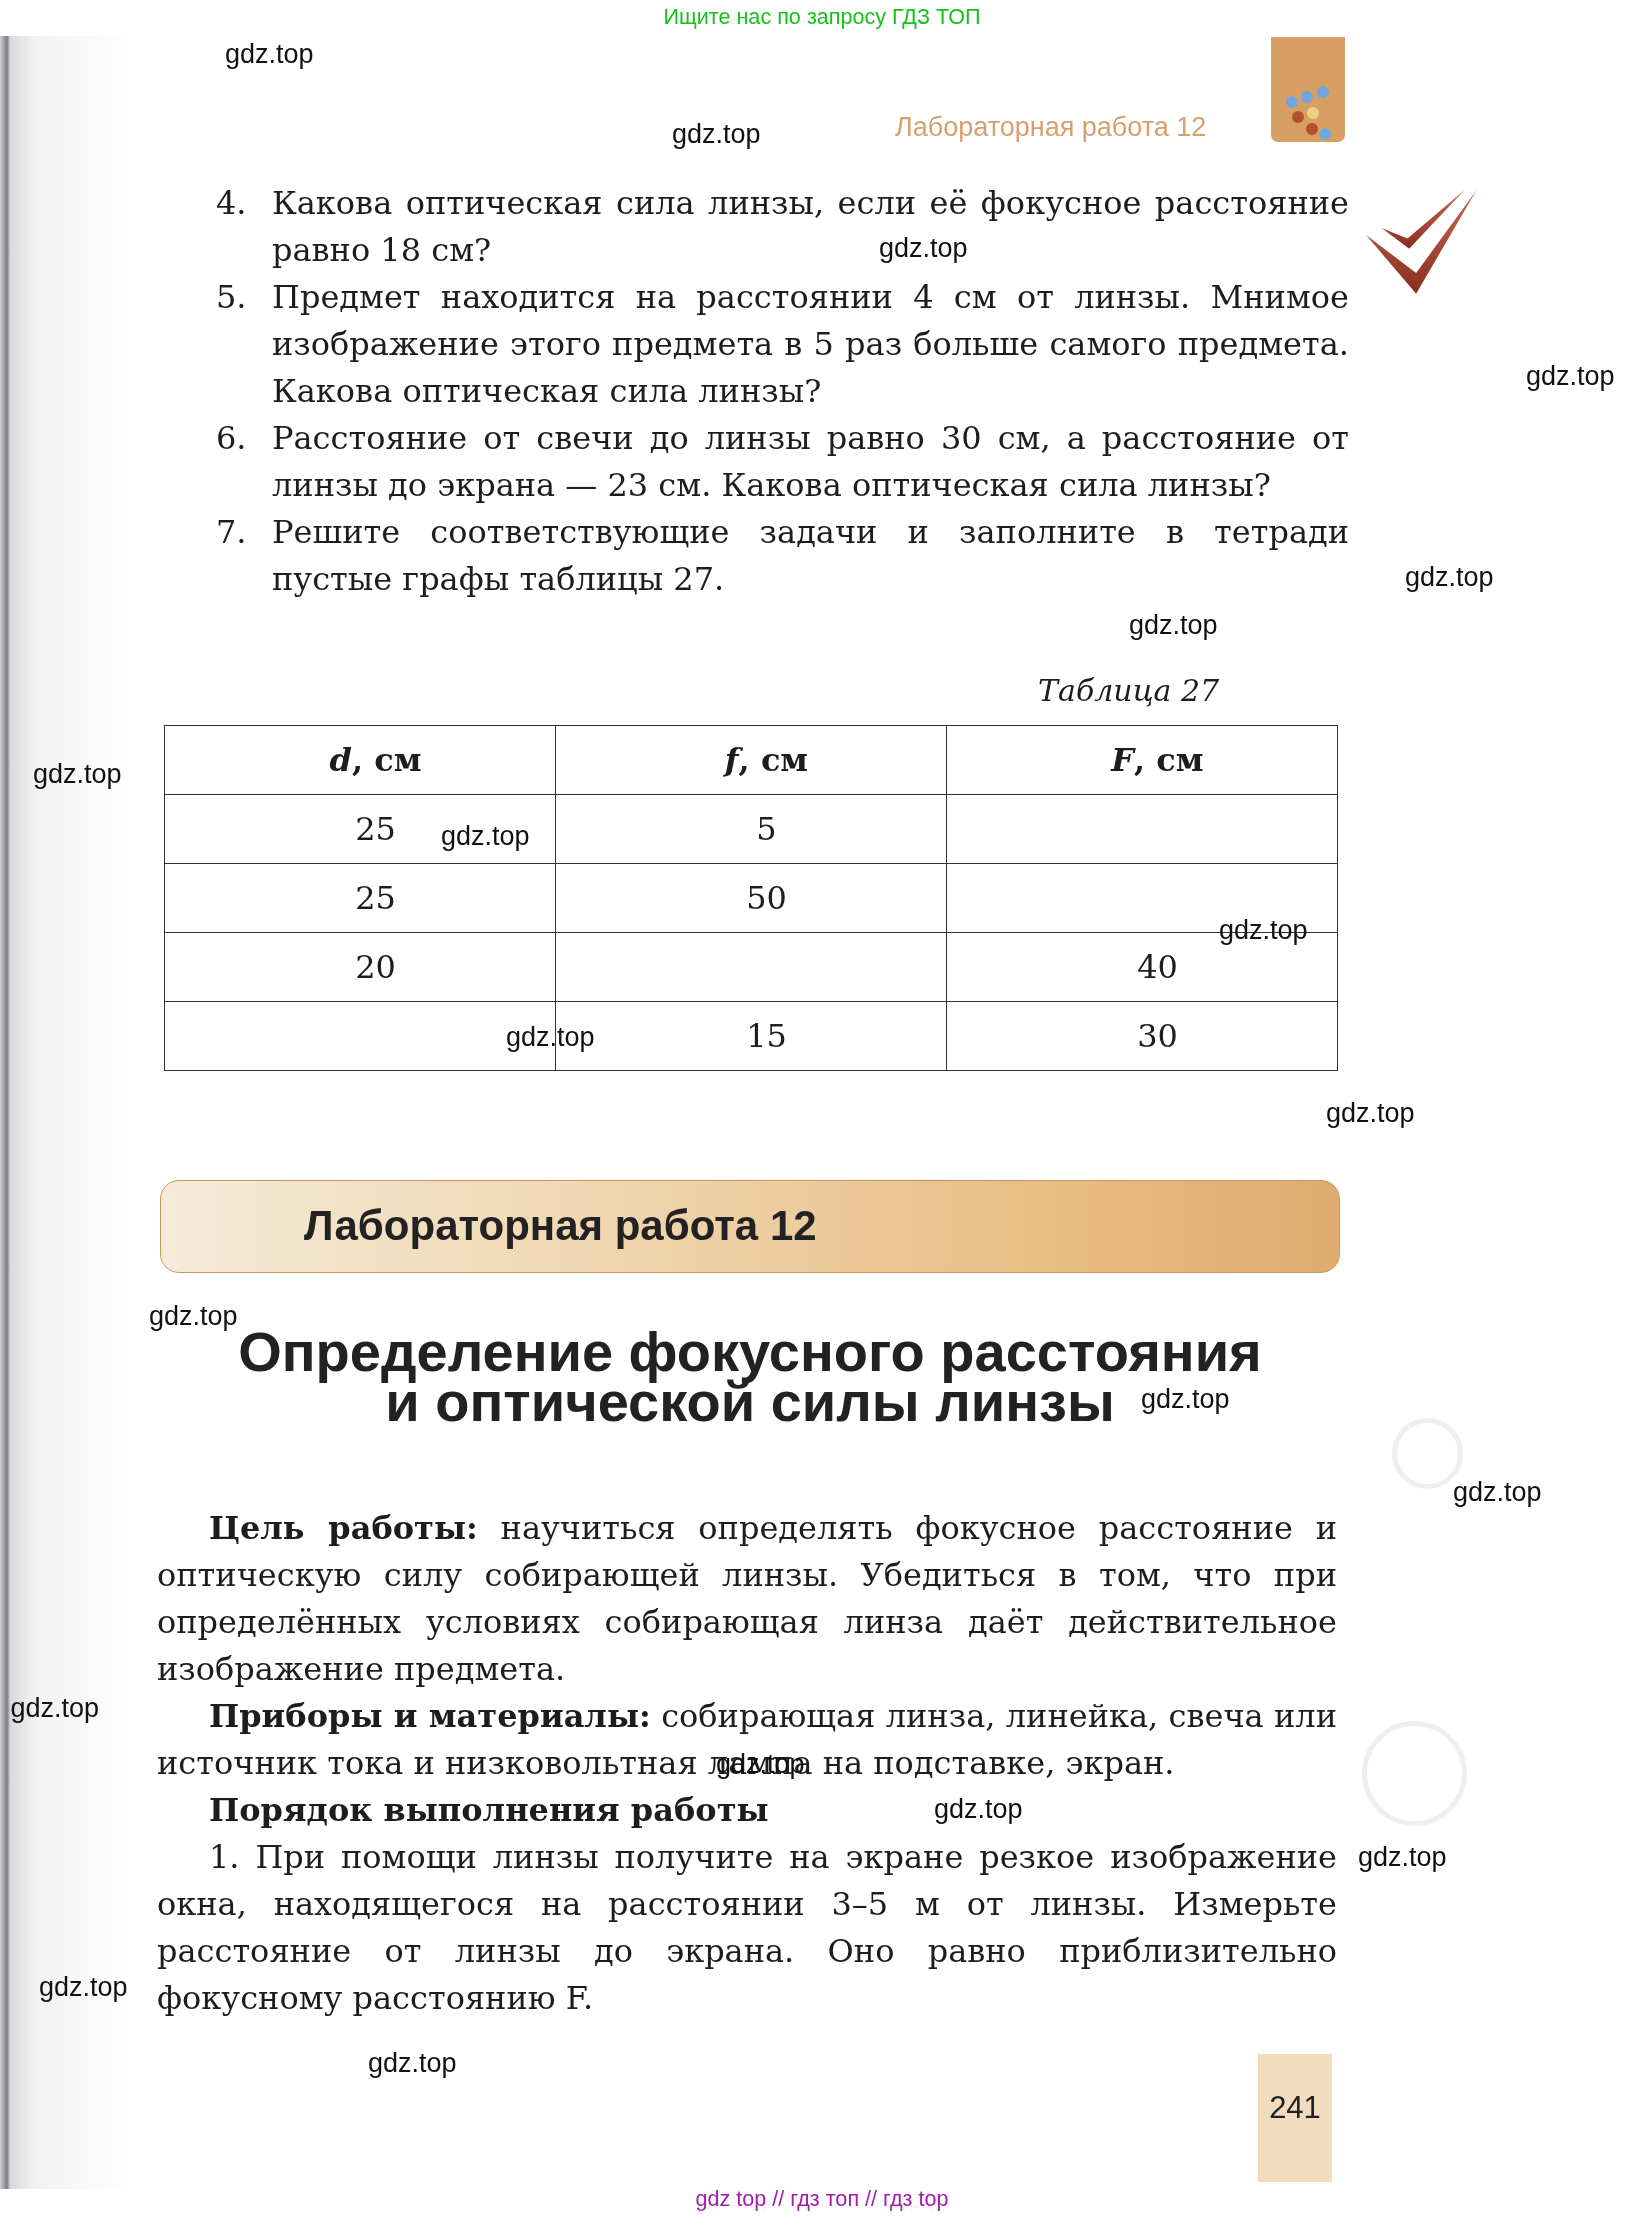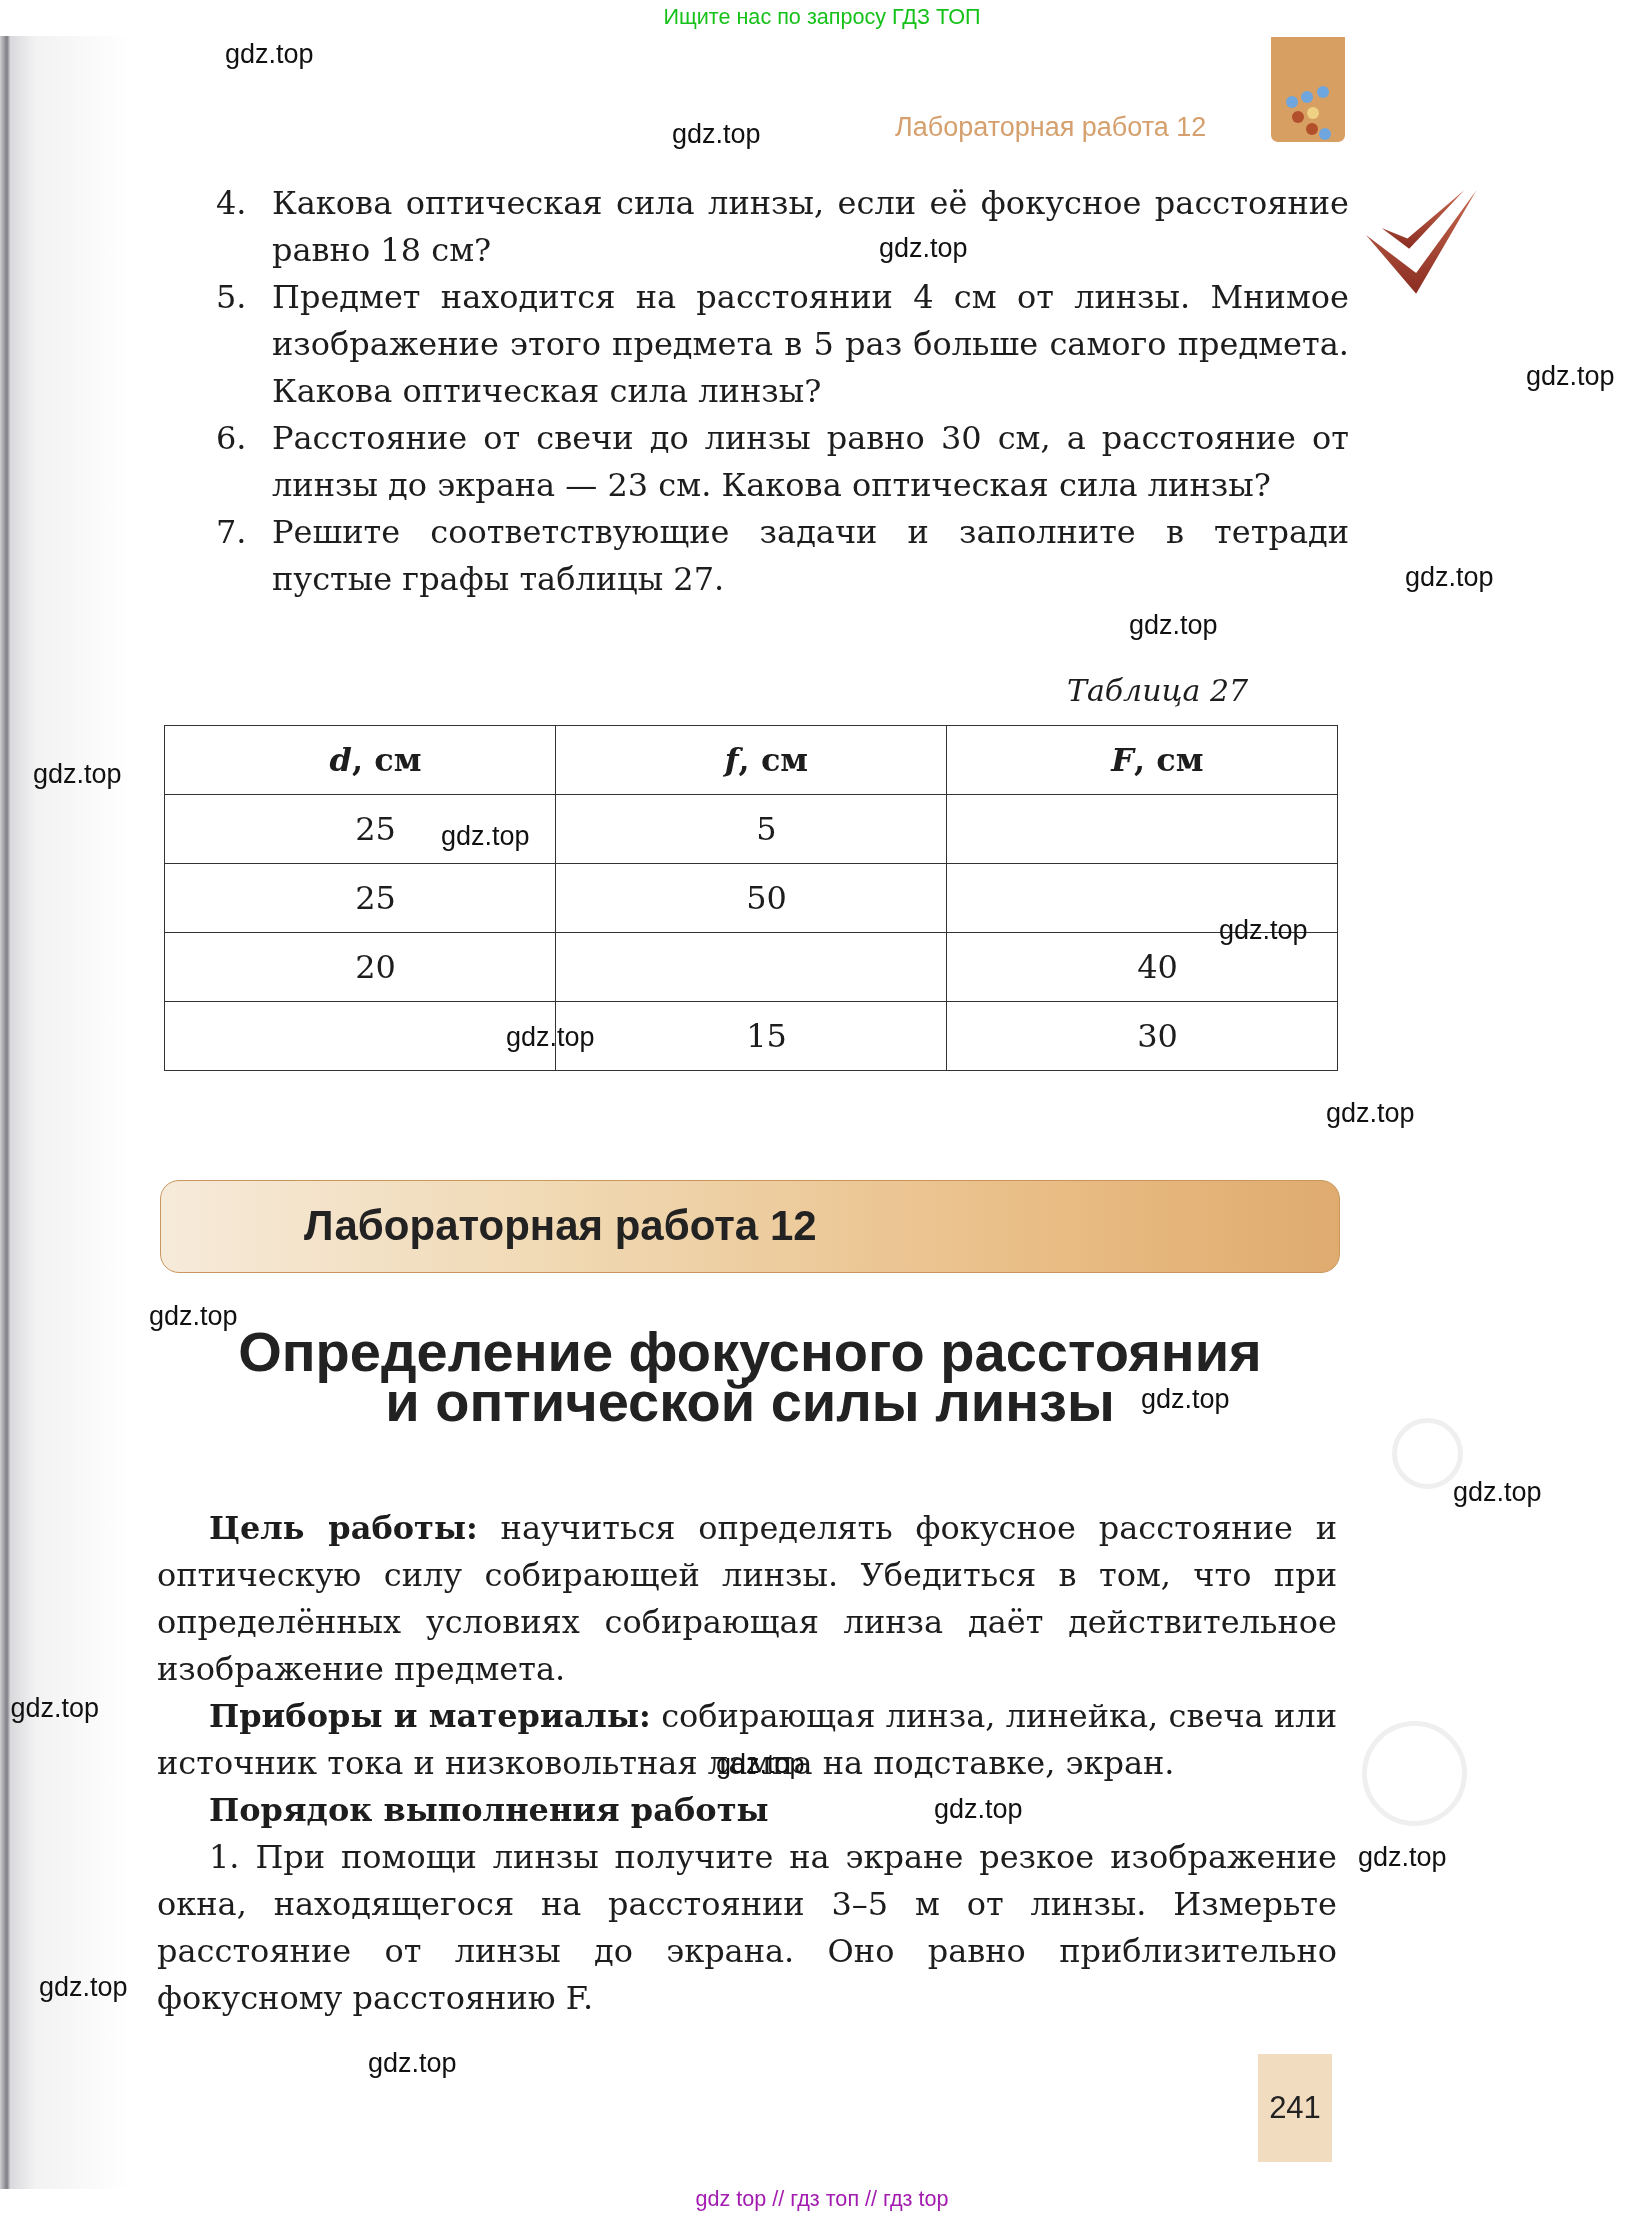--- a/index.html
+++ b/index.html
@@ -26,21 +26,21 @@
     left: 1271px; top: 37px; width: 74px; height: 105px;
     background: #d89f63; border-radius: 0 0 7px 7px;
   }
   .dot { position: absolute; width: 12px; height: 12px; border-radius: 50%; }
   .checkmark { left: 1366px; top: 190px; width: 121px; height: 121px; }
   .q-list { left: 216px; top: 180px; width: 1133px; font-size: 32px; line-height: 47px; }
   .q-item { display: flex; }
   .q-num { width: 56px; flex: none; }
   .q-text { flex: 1; text-align: justify; }
   .table-caption {
-    left: 1006px; top: 673px; width: 303px; text-align: center;
+    left: 1038px; top: 673px; width: 303px; text-align: left;
     font-style: italic; font-size: 30px;
   }
   table.t27 {
     position: absolute; left: 164px; top: 725px; width: 1174px;
     border-collapse: collapse; font-size: 32px;
   }
   table.t27 td, table.t27 th {
     border: 1.7px solid #333; height: 66px; text-align: center; font-weight: normal;
     width: 33.33%;
     padding-left: 32px;
@@ -57,21 +57,21 @@
     font-family: "Liberation Sans", sans-serif; font-weight: bold; font-size: 42px; color: #222;
   }
   .lab-title {
     left: 160px; width: 1180px; top: 1327px; text-align: center;
     font-family: "Liberation Sans", sans-serif; font-weight: bold; font-size: 56px; line-height: 50px; color: #222;
   }
   .body-text { left: 157px; top: 1505px; width: 1180px; font-size: 32px; line-height: 47px; }
   .para { text-align: justify; text-indent: 52px; margin: 0 0 0 0; }
   .para b { font-weight: bold; }
   .page-tab {
-    left: 1258px; top: 2054px; width: 74px; height: 108px; background: #f1dcc0;
+    left: 1258px; top: 2054px; width: 74px; height: 128px; background: #f1dcc0;
   }
   .page-num {
     position: absolute; left: 0; width: 74px; top: 36px; text-align: center;
     font-family: "Liberation Sans", sans-serif; font-size: 31px; color: #222;
   }
   .footer {
     left: 0; width: 1644px; top: 2186px; text-align: center;
     font-family: "Liberation Sans", sans-serif; font-size: 21.6px; color: #a21caf;
   }
   .wm { position: absolute; font-family: "Liberation Sans", sans-serif; font-size: 27px; color: #111; }

